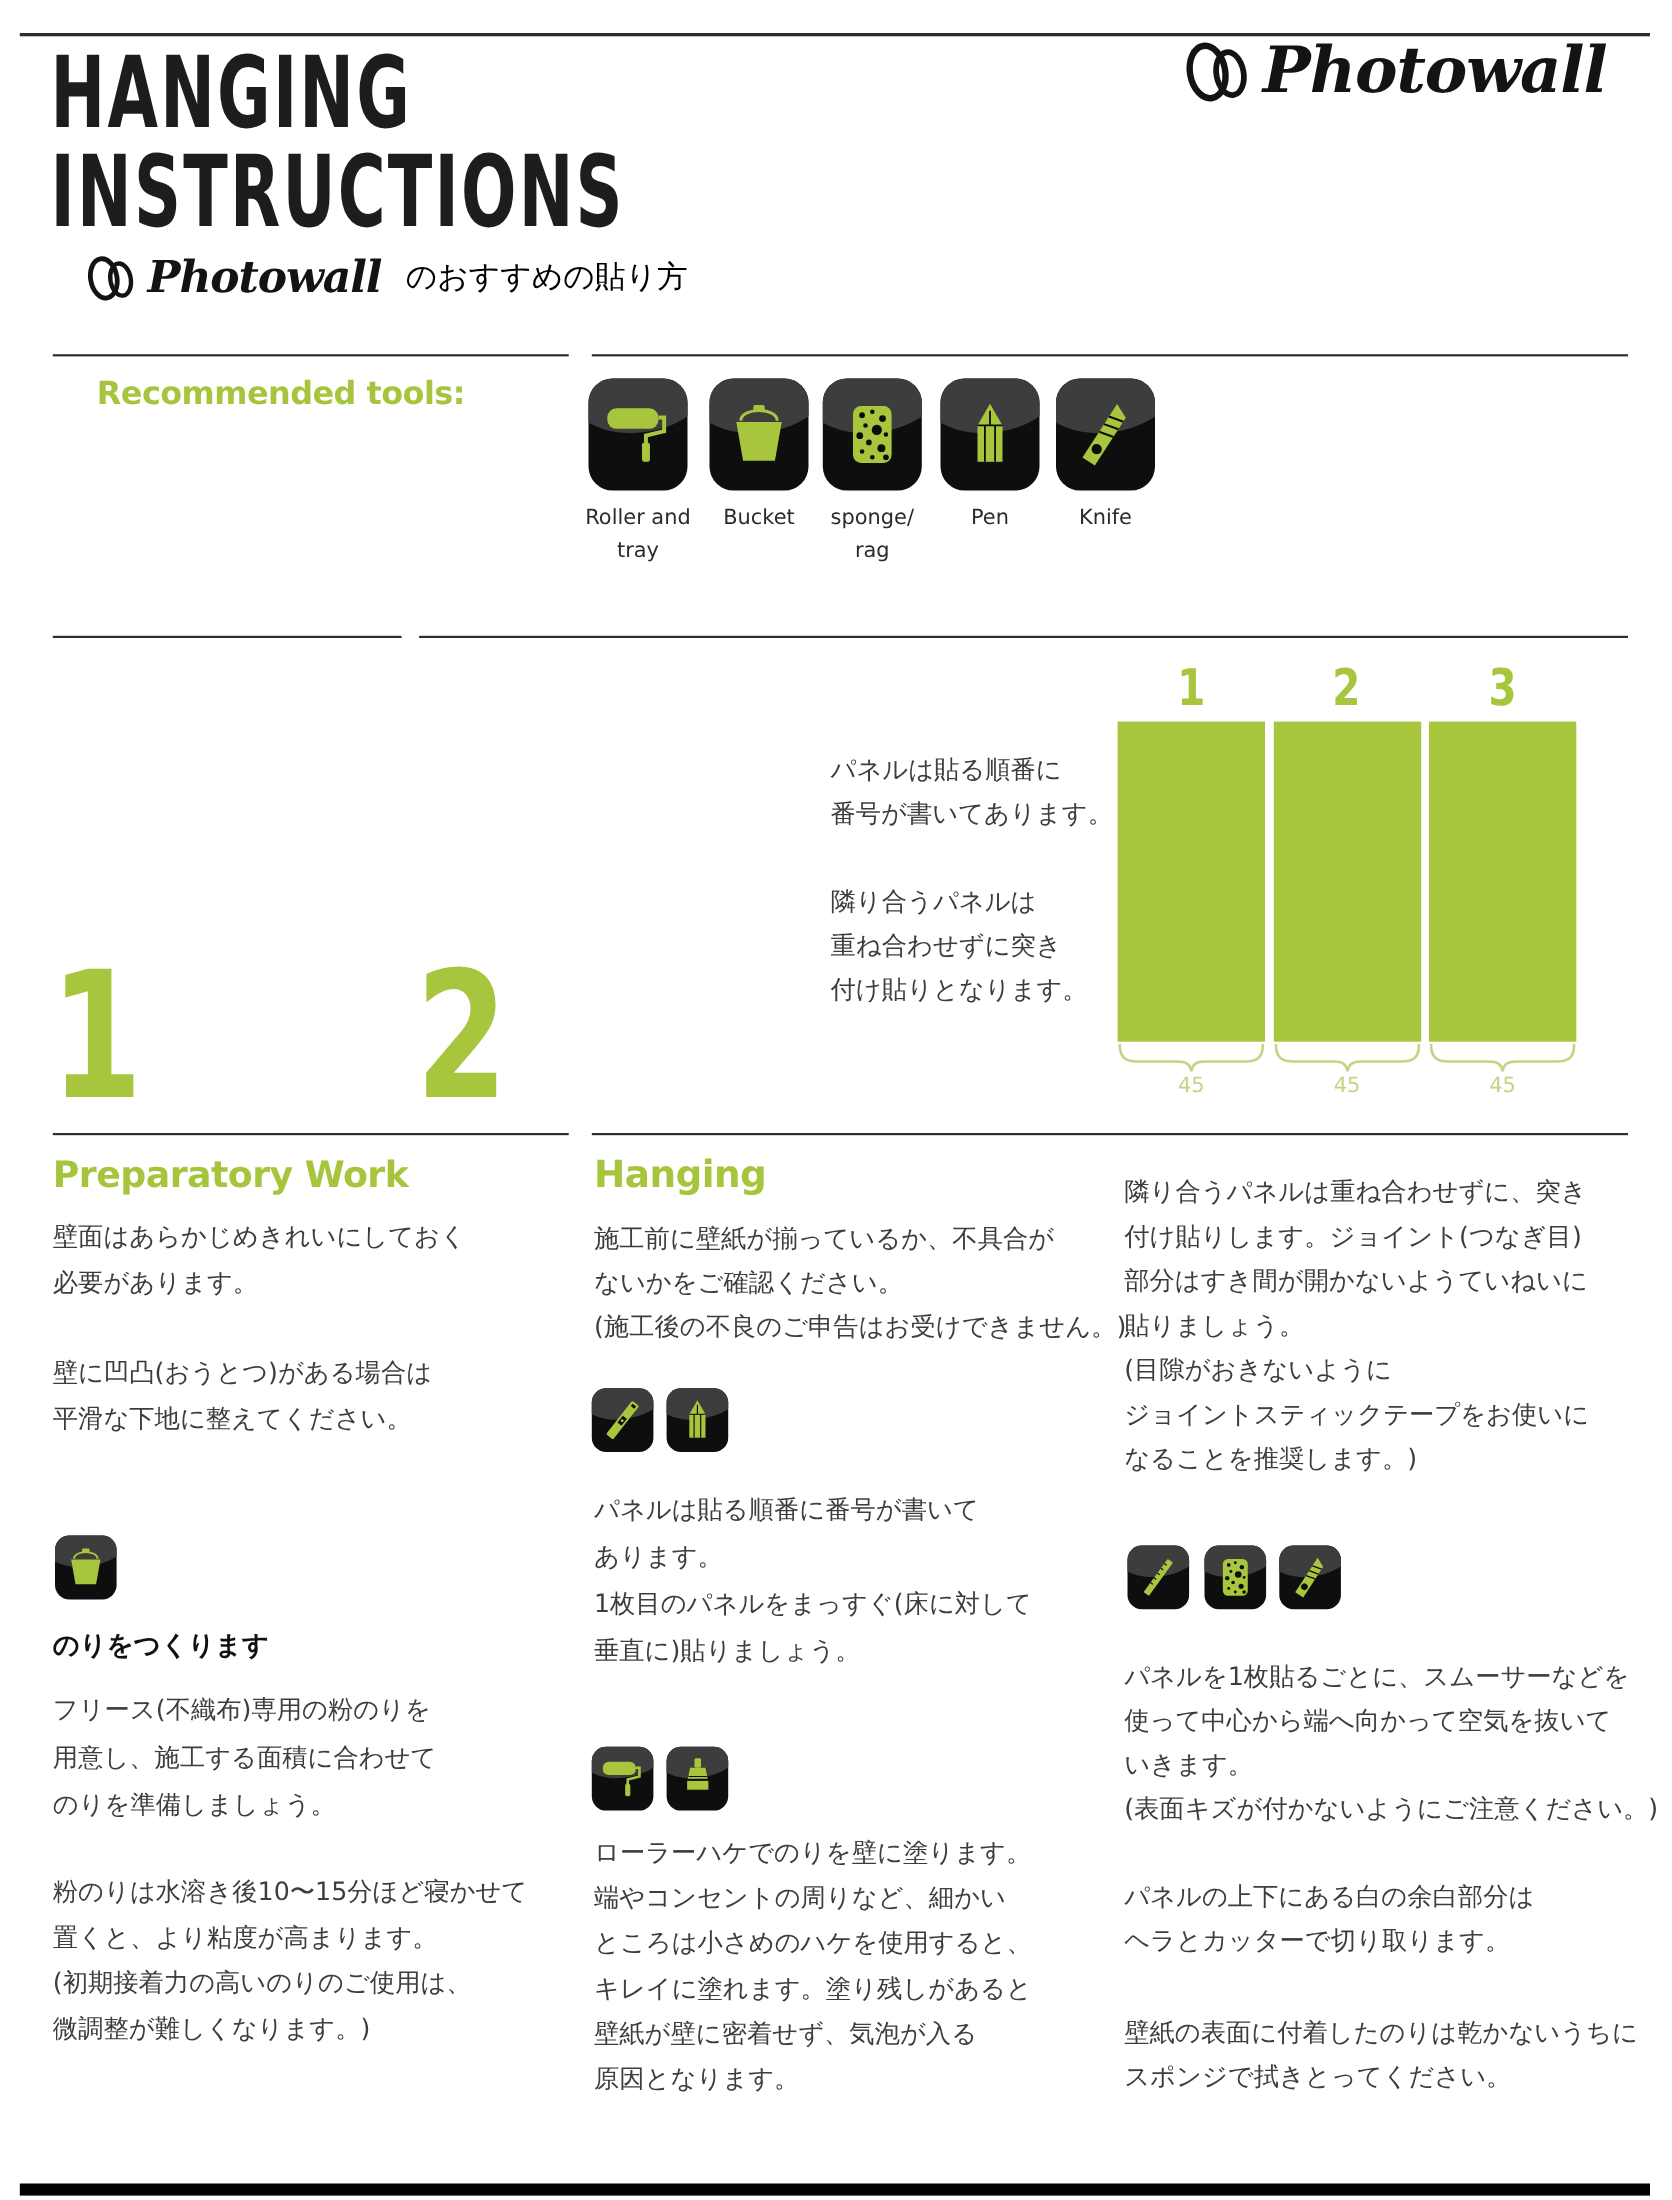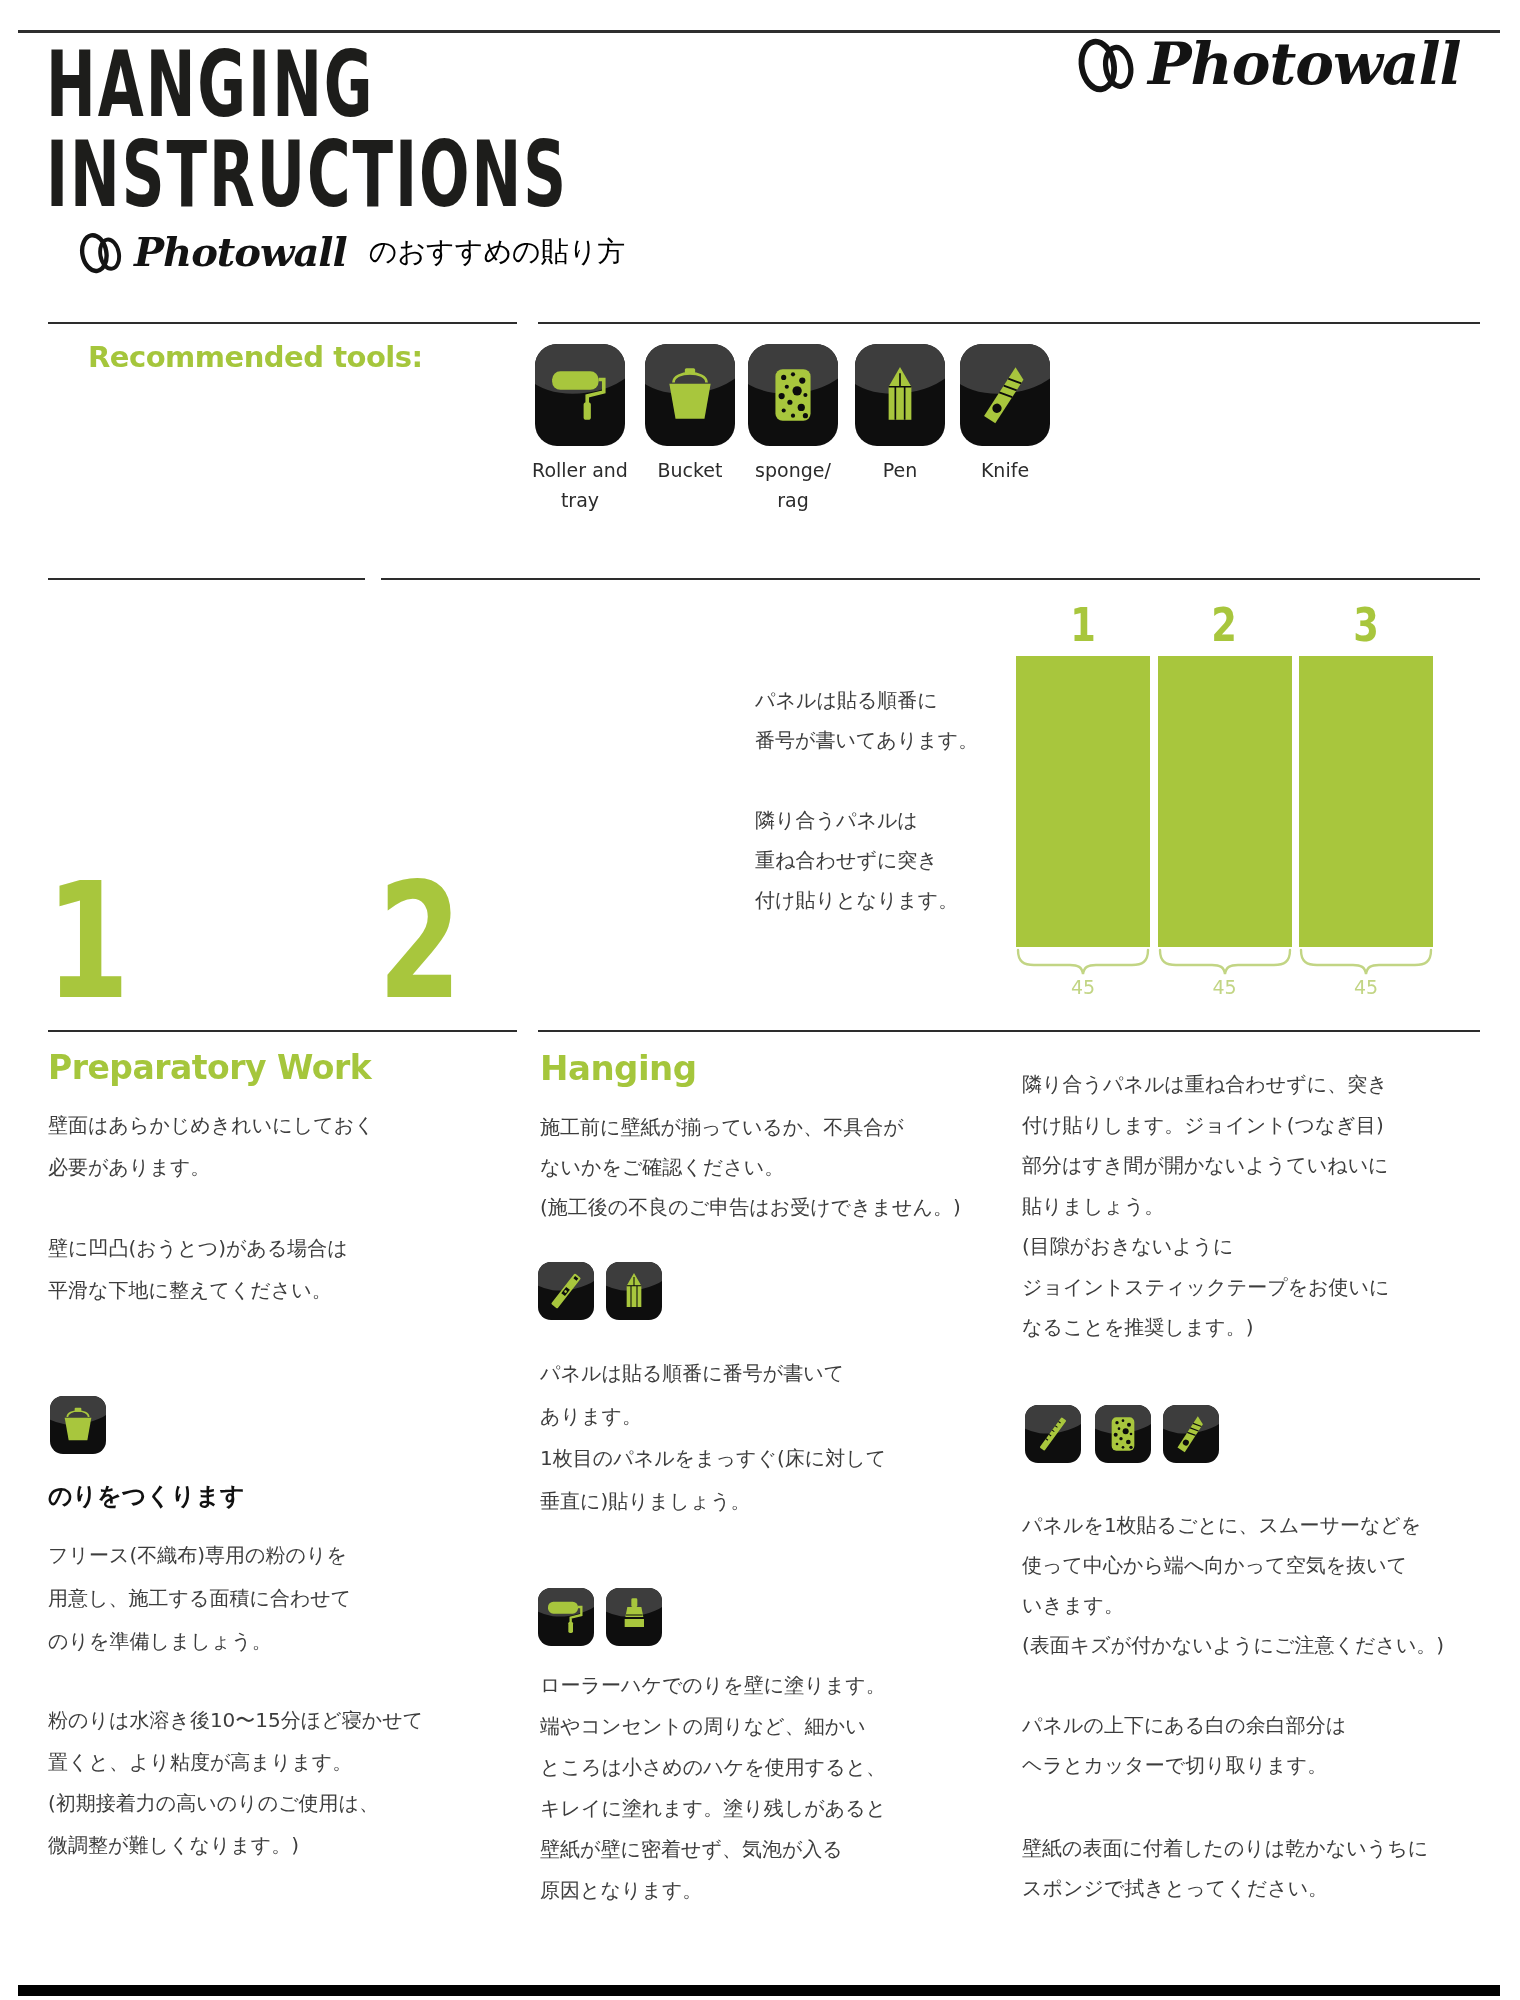--- a/index.html
+++ b/index.html
@@ -6,21 +6,21 @@
   .canvas{position:relative;width:1520px;height:2000px;background:#ffffff;overflow:hidden;
           font-family:"DejaVu Sans","Liberation Sans",sans-serif;color:#3d3d3d;margin:0 auto;}
   .abs{position:absolute;}
   .rule{position:absolute;height:2px;background:#2d2d2d;}
   .title-line{position:absolute;left:46px;font-size:90px;font-weight:bold;color:#1d1d1b;
               line-height:90px;letter-spacing:3px;transform:scaleX(.66);transform-origin:0 50%;white-space:nowrap;}
   .logo{position:absolute;display:flex;align-items:center;gap:8px;color:#131313;}
   .logo .brand{font-family:"DejaVu Serif","Liberation Serif",serif;font-style:italic;font-weight:bold;
                letter-spacing:-1px;line-height:1;}
   .green-h{position:absolute;font-weight:bold;color:#a5c63c;letter-spacing:-.5px;white-space:nowrap;}
-  .jp{position:absolute;font-size:20px;color:#3d3d3d;white-space:nowrap;}
+  .jp{position:absolute;font-size:23px;color:#3d3d3d;white-space:nowrap;}
   .jp div{white-space:nowrap;}
   .bignum{position:absolute;font-size:160px;font-weight:bold;color:#a8c63d;line-height:1;
           transform:scaleX(.75);transform-origin:0 0;}
   .tile{position:absolute;background:#0e0e0e;border-radius:22px;overflow:hidden;
         display:flex;align-items:center;justify-content:center;}
   .tile::before{content:"";position:absolute;left:-28%;top:-60%;width:156%;height:108%;
                 background:#3d3d3d;border-radius:48%;transform:rotate(-9deg);}
   .tile svg{position:relative;z-index:1;display:block;}
   .tile.sm{border-radius:13px;}
   .tool-label{position:absolute;font-size:19px;line-height:30px;color:#2b2b2b;text-align:center;width:120px;}

